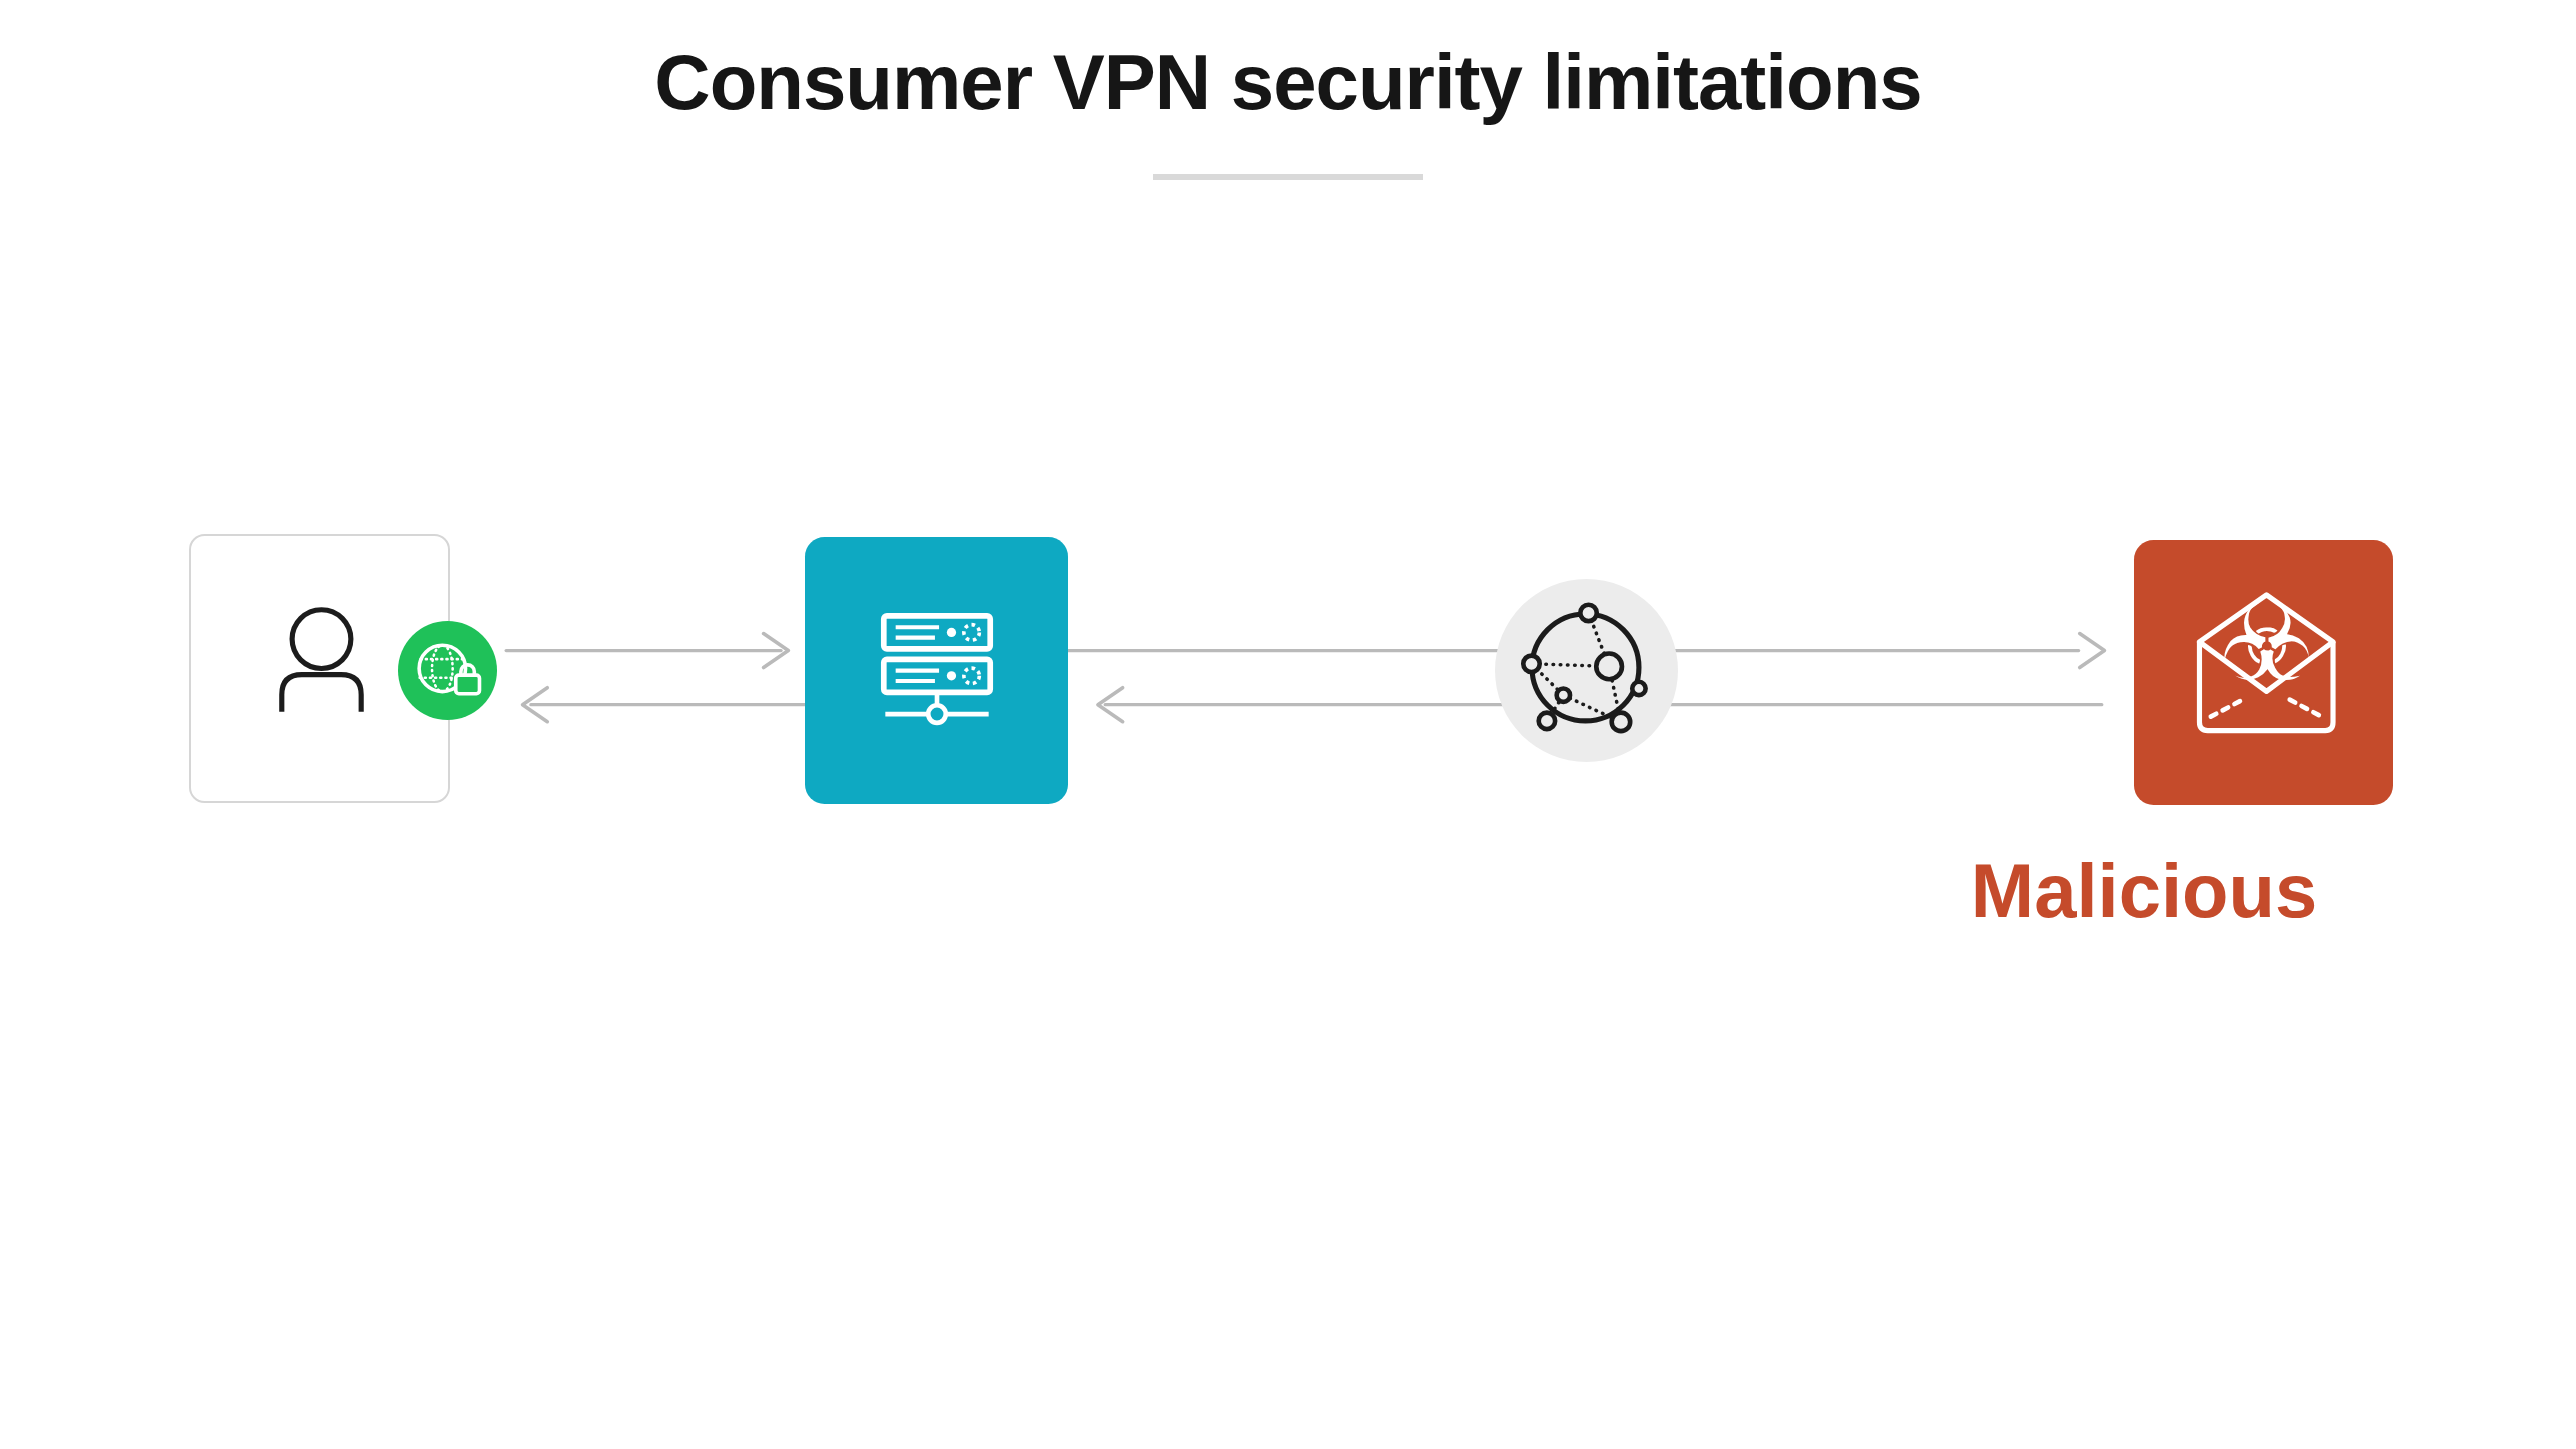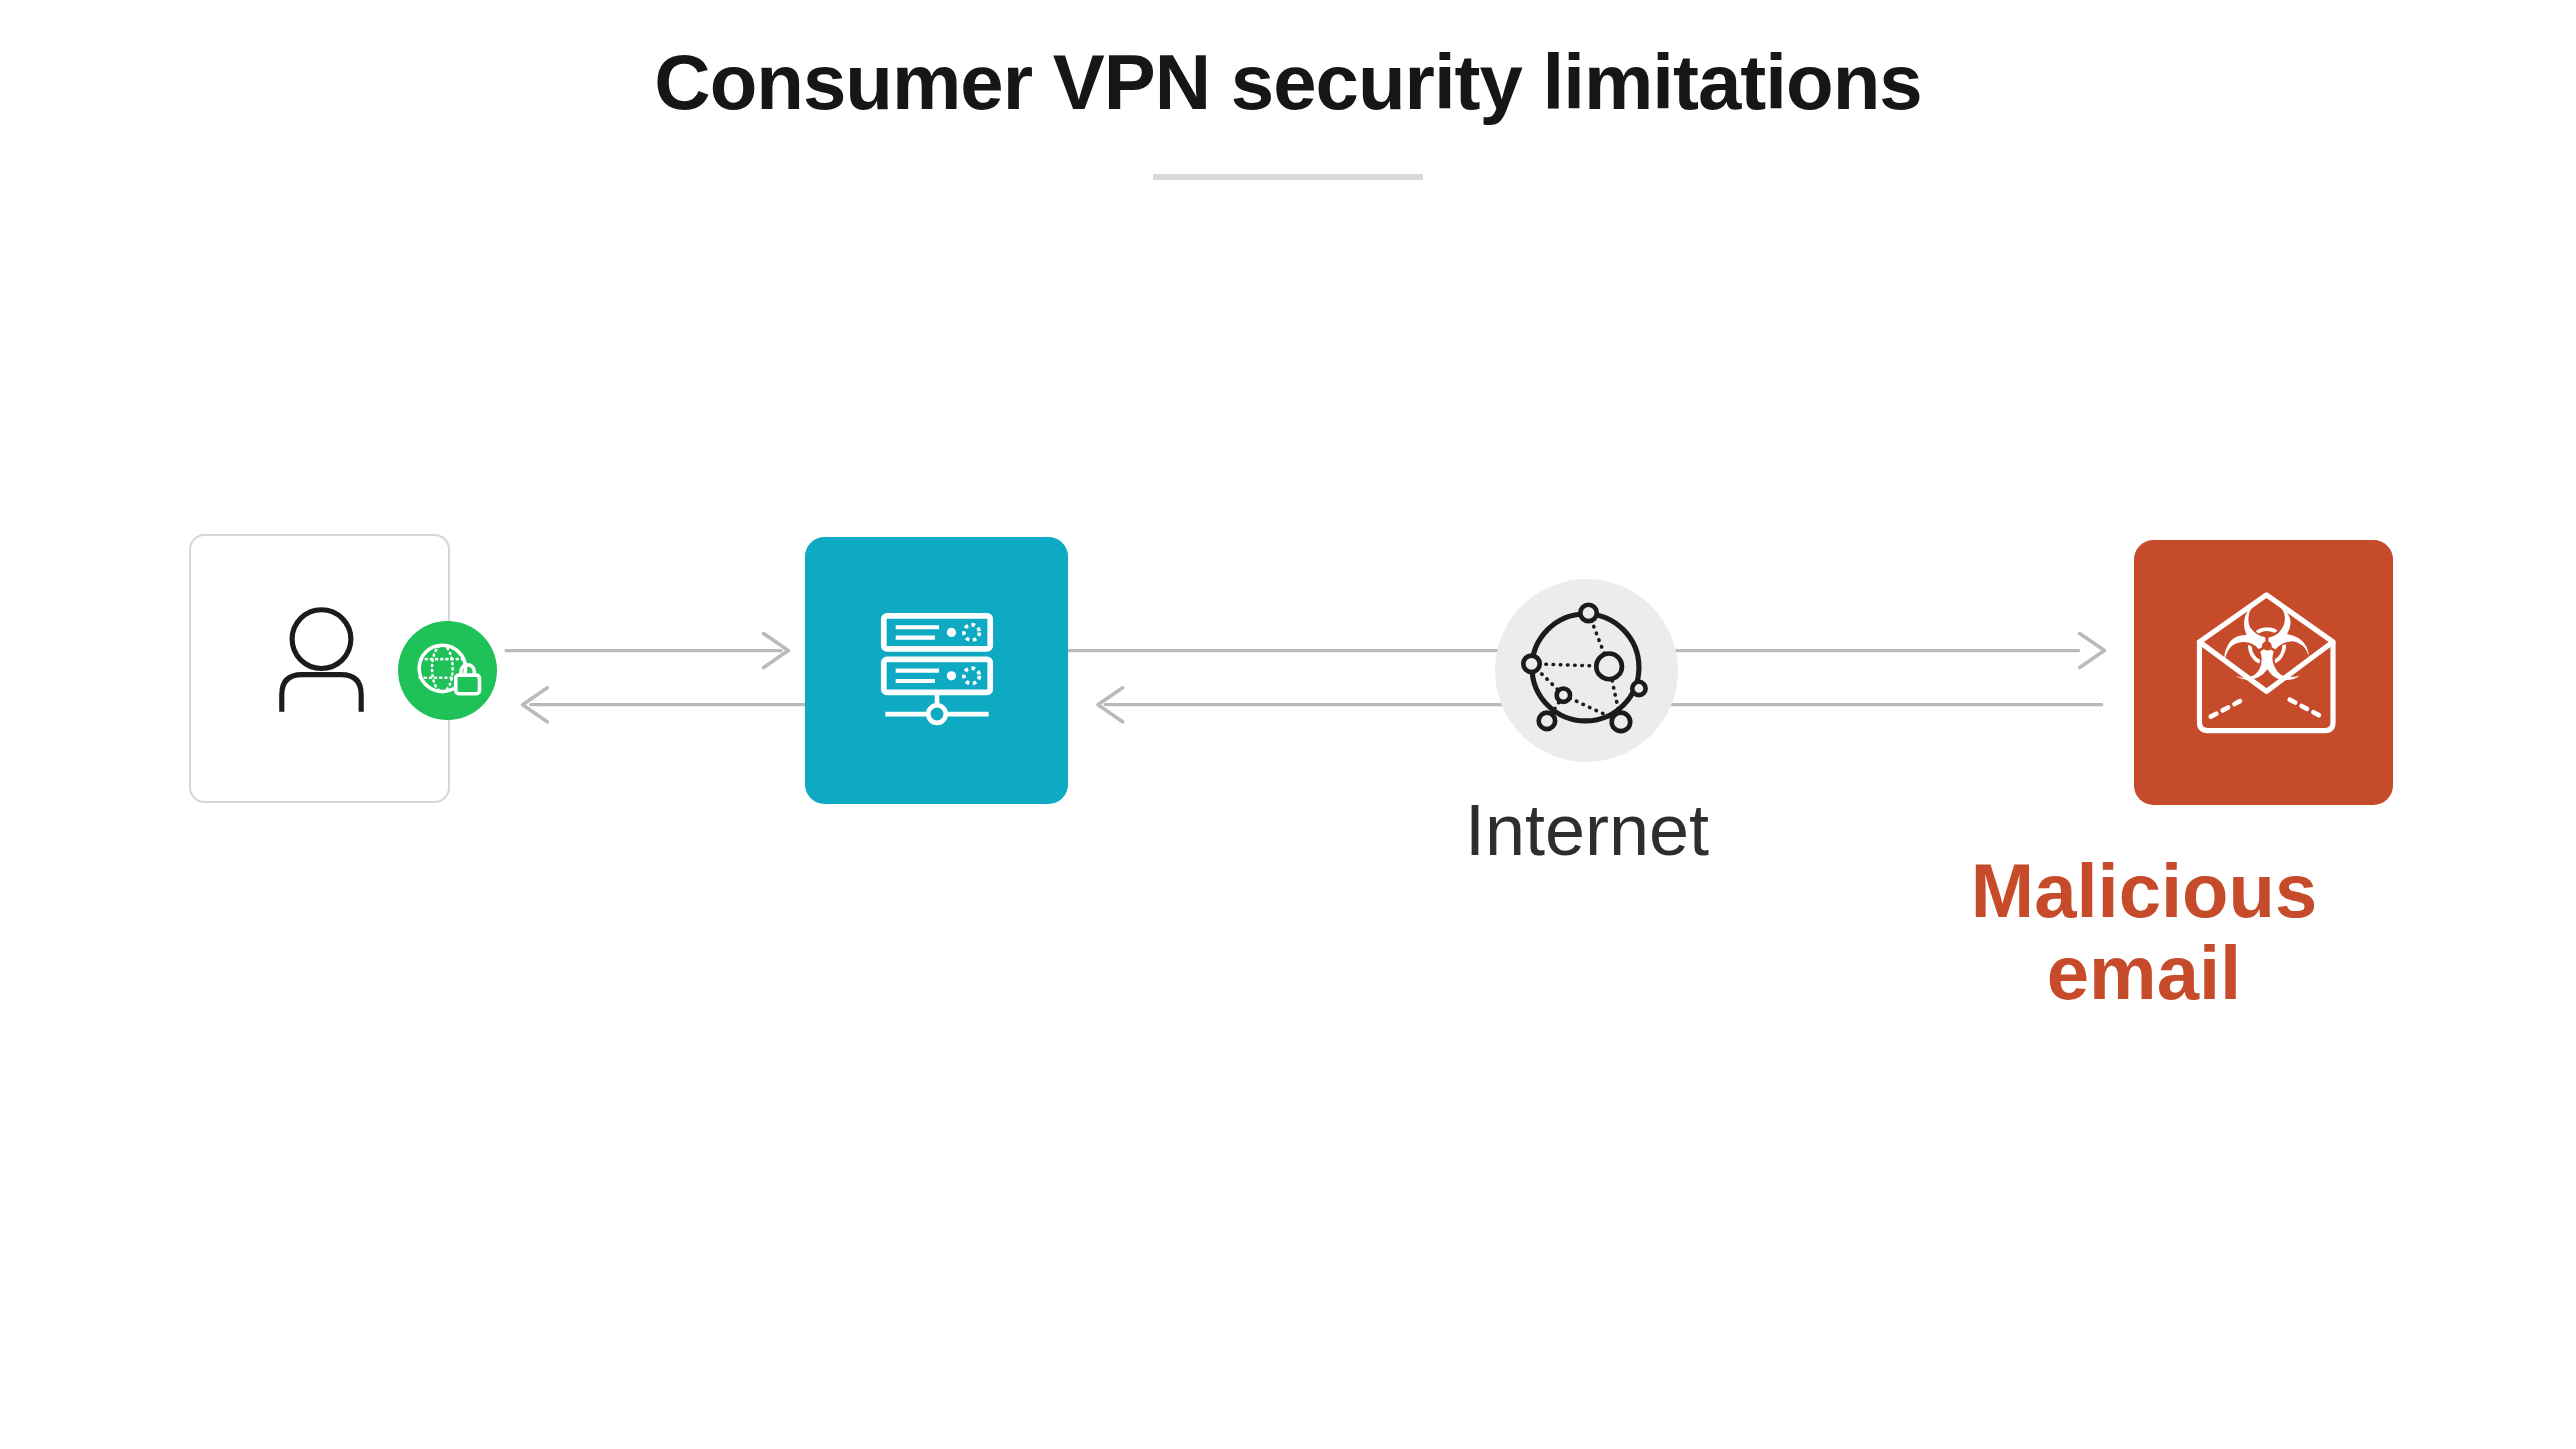--- a/index.html
+++ b/index.html
@@ -128,20 +128,18 @@
         <path d="M30,116 L160,25 L289,116 L160,212 Z" stroke-width="10"></path>
         <g stroke-width="9" stroke-dasharray="12 14" stroke-linecap="round">
           <line x1="52" y1="261" x2="114" y2="228"></line>
           <line x1="205" y1="228" x2="267" y2="261"></line>
         </g>
       </g>
       <text x="160" y="190" text-anchor="middle" font-size="205" fill="#ffffff" font-family="DejaVu Sans, sans-serif">☣</text>
     </svg>
   </div>
 
-  <div class="abs internet-label">Internet</div>
   <div class="abs node-label email-label">
     <div>Malicious</div>
-    <div>email</div>
   </div>
 
 </div>
 
 
 </body></html>

